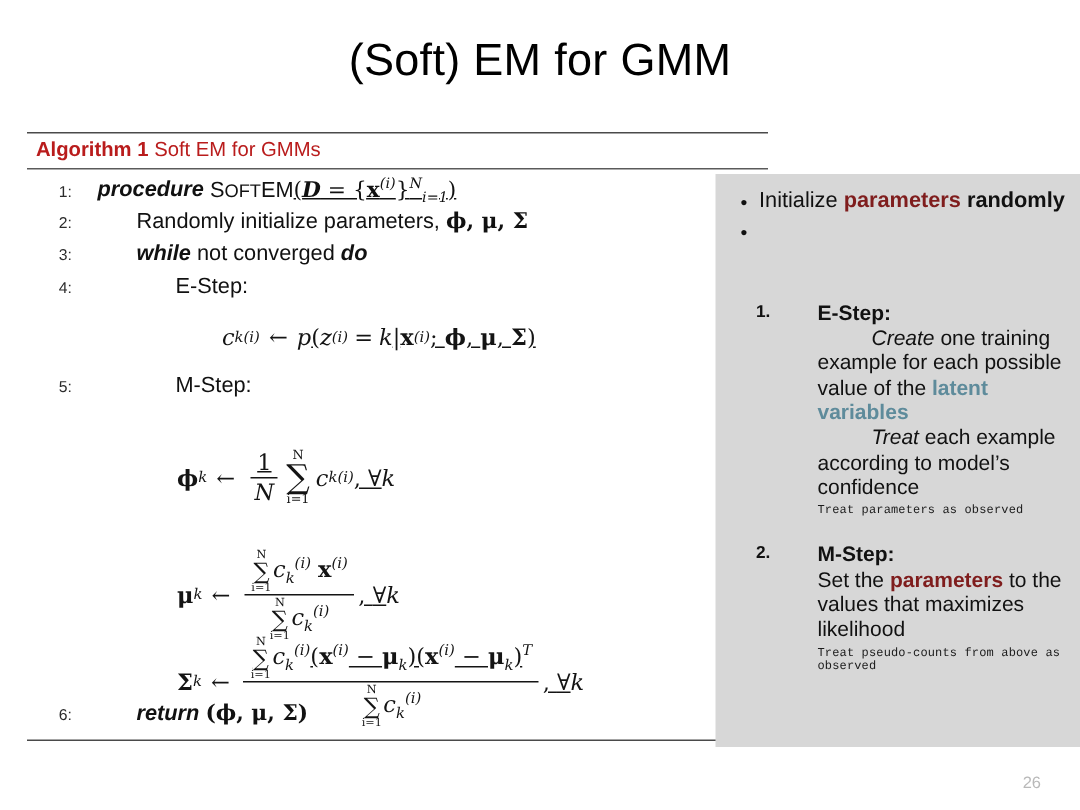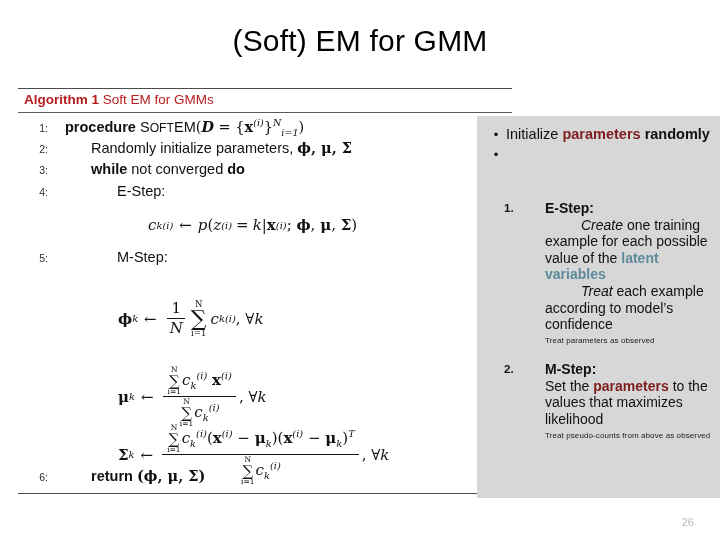--- a/index.html
+++ b/index.html
@@ -83,28 +83,28 @@
     color: #2b2b2b;
     flex: 0 0 30px;
     padding-right: 7px;
   }
   .code {
     font-size: 14.5px;
   }
   .code.ind1 { padding-left: 10px; }
   .code.ind2 { padding-left: 36px; }
   .code.ind3 { padding-left: 62px; }
-  .kw { font-weight: bold; }
+  .kw { font-weight: bold; font-style: italic; }
   .sc { font-variant: small-caps; }
 
   
   .mi { font-family: "DejaVu Serif", serif; font-style: italic; }
   .mb { font-family: "DejaVu Serif", serif; font-weight: bold; font-style: normal; }
   .mbi { font-family: "DejaVu Serif", serif; font-weight: bold; font-style: italic; }
-  .mr { font-family: "DejaVu Serif", serif; font-style: normal; }
+  .mr { font-family: "DejaVu Serif", serif; font-style: normal; text-decoration: underline; }
   .sup  { font-size: 0.66em; vertical-align: super; }
   .sub  { font-size: 0.66em; vertical-align: sub; }
 
   .eq-row {
     font-family: "DejaVu Serif", serif;
     font-size: 15px;
     color: #141414;
     display: flex;
     align-items: center;
     white-space: nowrap;
@@ -238,20 +238,21 @@
   .step-head { font-weight: bold; }
   .ital { font-style: italic; margin-left: 36px; }
   .note {
     font-size: 8px;
     line-height: 9.5px;
     color: #1b1b1b;
     font-weight: normal;
     font-style: normal;
     margin-top: 3px;
     letter-spacing: 0.1px;
+    font-family: Liberation Mono, monospace;
   }
   .spacer-2 { height: 16px; }
 
   
   .pagenum {
     position: absolute;
     right: 26px;
     bottom: 12px;
     font-size: 11px;
     color: #b9b9b9;

